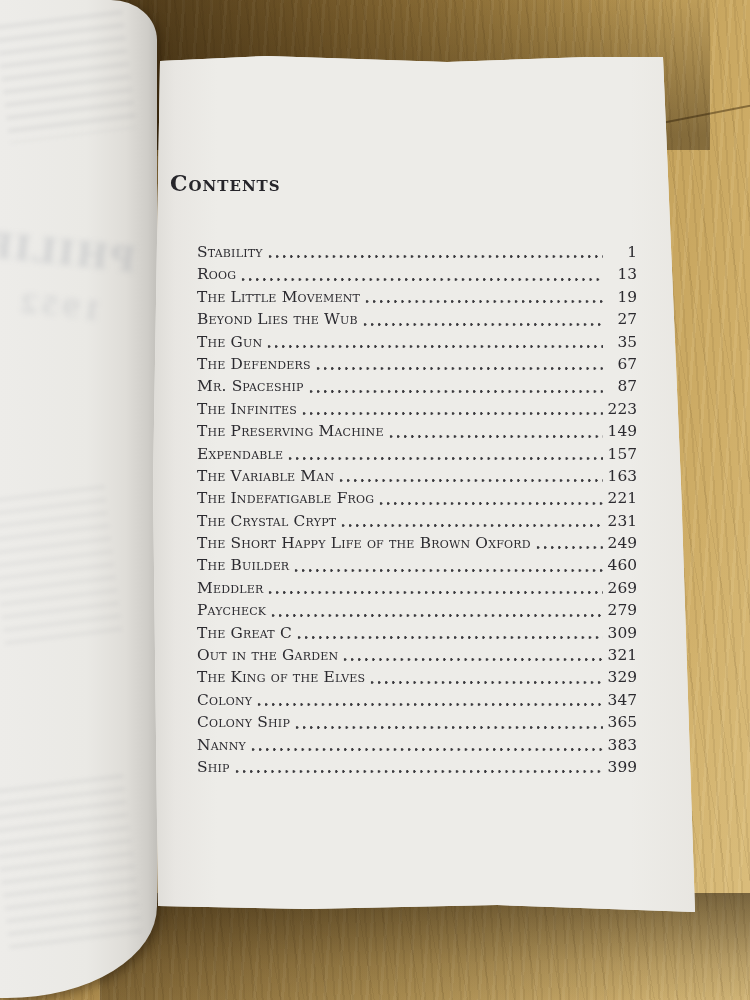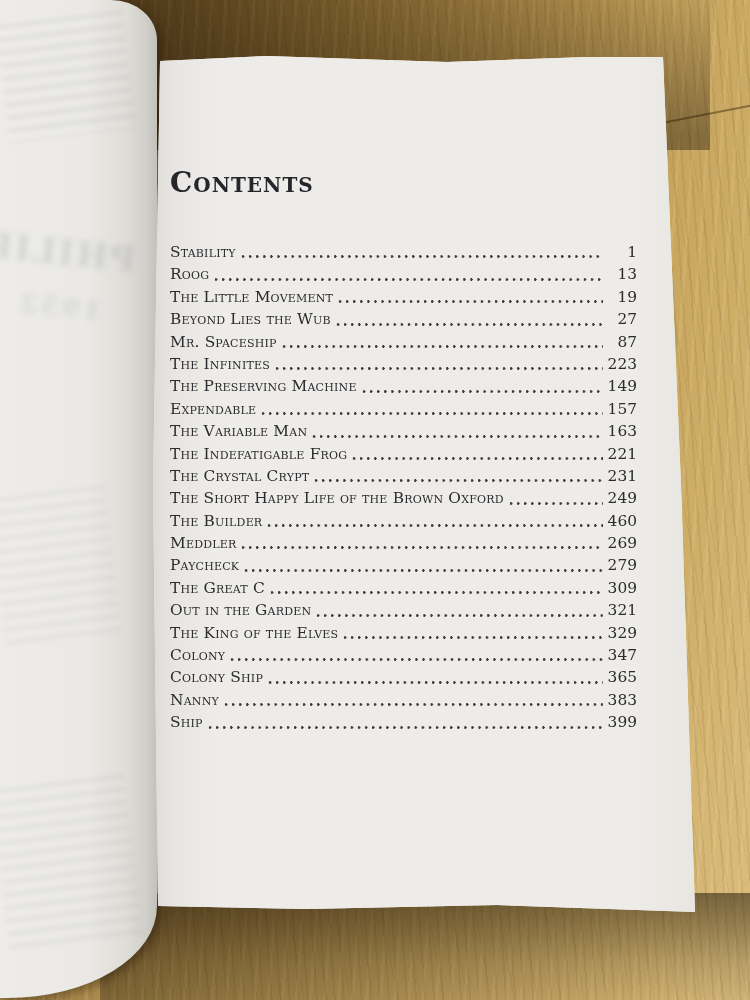--- a/index.html
+++ b/index.html
@@ -62,26 +62,26 @@
   
   .right-page{
     position:absolute;left:147px;top:54px;width:549px;height:860px;
     background:
       linear-gradient(to right,#dbd9d4 0px,#e8e6e2 28px,#edece8 70px,#edece8 88%,#e8e6e1 100%),
       #edece8;
     clip-path:polygon(13px 7px,120px 2px,300px 8px,440px 3px,516px 3px,534px 430px,548px 858px,350px 851px,160px 855px,11px 852px,6px 430px);
     z-index:2;color:#29282d;
   }
   .heading{
-    margin:112px 0 0 23px;font-size:28px;line-height:34px;font-weight:600;
+    margin:112px 0 0 23px;font-size:22px;line-height:34px;font-weight:600;
     font-variant:small-caps;letter-spacing:1px;color:#26252a;
   }
   .toc{margin:41px 0 0 23px;width:467px;}
   .row{display:flex;align-items:baseline;height:22.4px;line-height:22.4px;font-size:15.4px;}
-  .t{font-variant:small-caps;letter-spacing:.2px;white-space:nowrap;color:#2b2a2f;}
+  .t{font-variant:small-caps;letter-spacing:.2px;white-space:nowrap;color:#2b2a2f;margin-left:27px;}
   .leader{
     flex:1;align-self:flex-end;height:5px;margin:0 1px 4px 5px;
     background-image:radial-gradient(circle at 2px 2.5px, #39383c 1.05px, rgba(57,56,60,0) 1.55px);
     background-size:7.1px 5px;background-repeat:repeat-x;
   }
   .n{min-width:33px;text-align:right;color:#2b2a2f;}
 </style>
 </head>
 <body>
 
@@ -119,20 +119,30 @@
           <span class="t">The Little Movement</span>
           <span class="leader"></span>
           <span class="n">19</span>
         </div>
       <div class="row">
           <span class="t">Beyond Lies the Wub</span>
           <span class="leader"></span>
           <span class="n">27</span>
         </div>
       <div class="row">
+          <span class="t">The Gun</span>
+          <span class="leader"></span>
+          <span class="n">35</span>
+        </div>
+      <div class="row">
+          <span class="t">The Defenders</span>
+          <span class="leader"></span>
+          <span class="n">67</span>
+        </div>
+      <div class="row">
           <span class="t">Mr. Spaceship</span>
           <span class="leader"></span>
           <span class="n">87</span>
         </div>
       <div class="row">
           <span class="t">The Infinites</span>
           <span class="leader"></span>
           <span class="n">223</span>
         </div>
       <div class="row">

